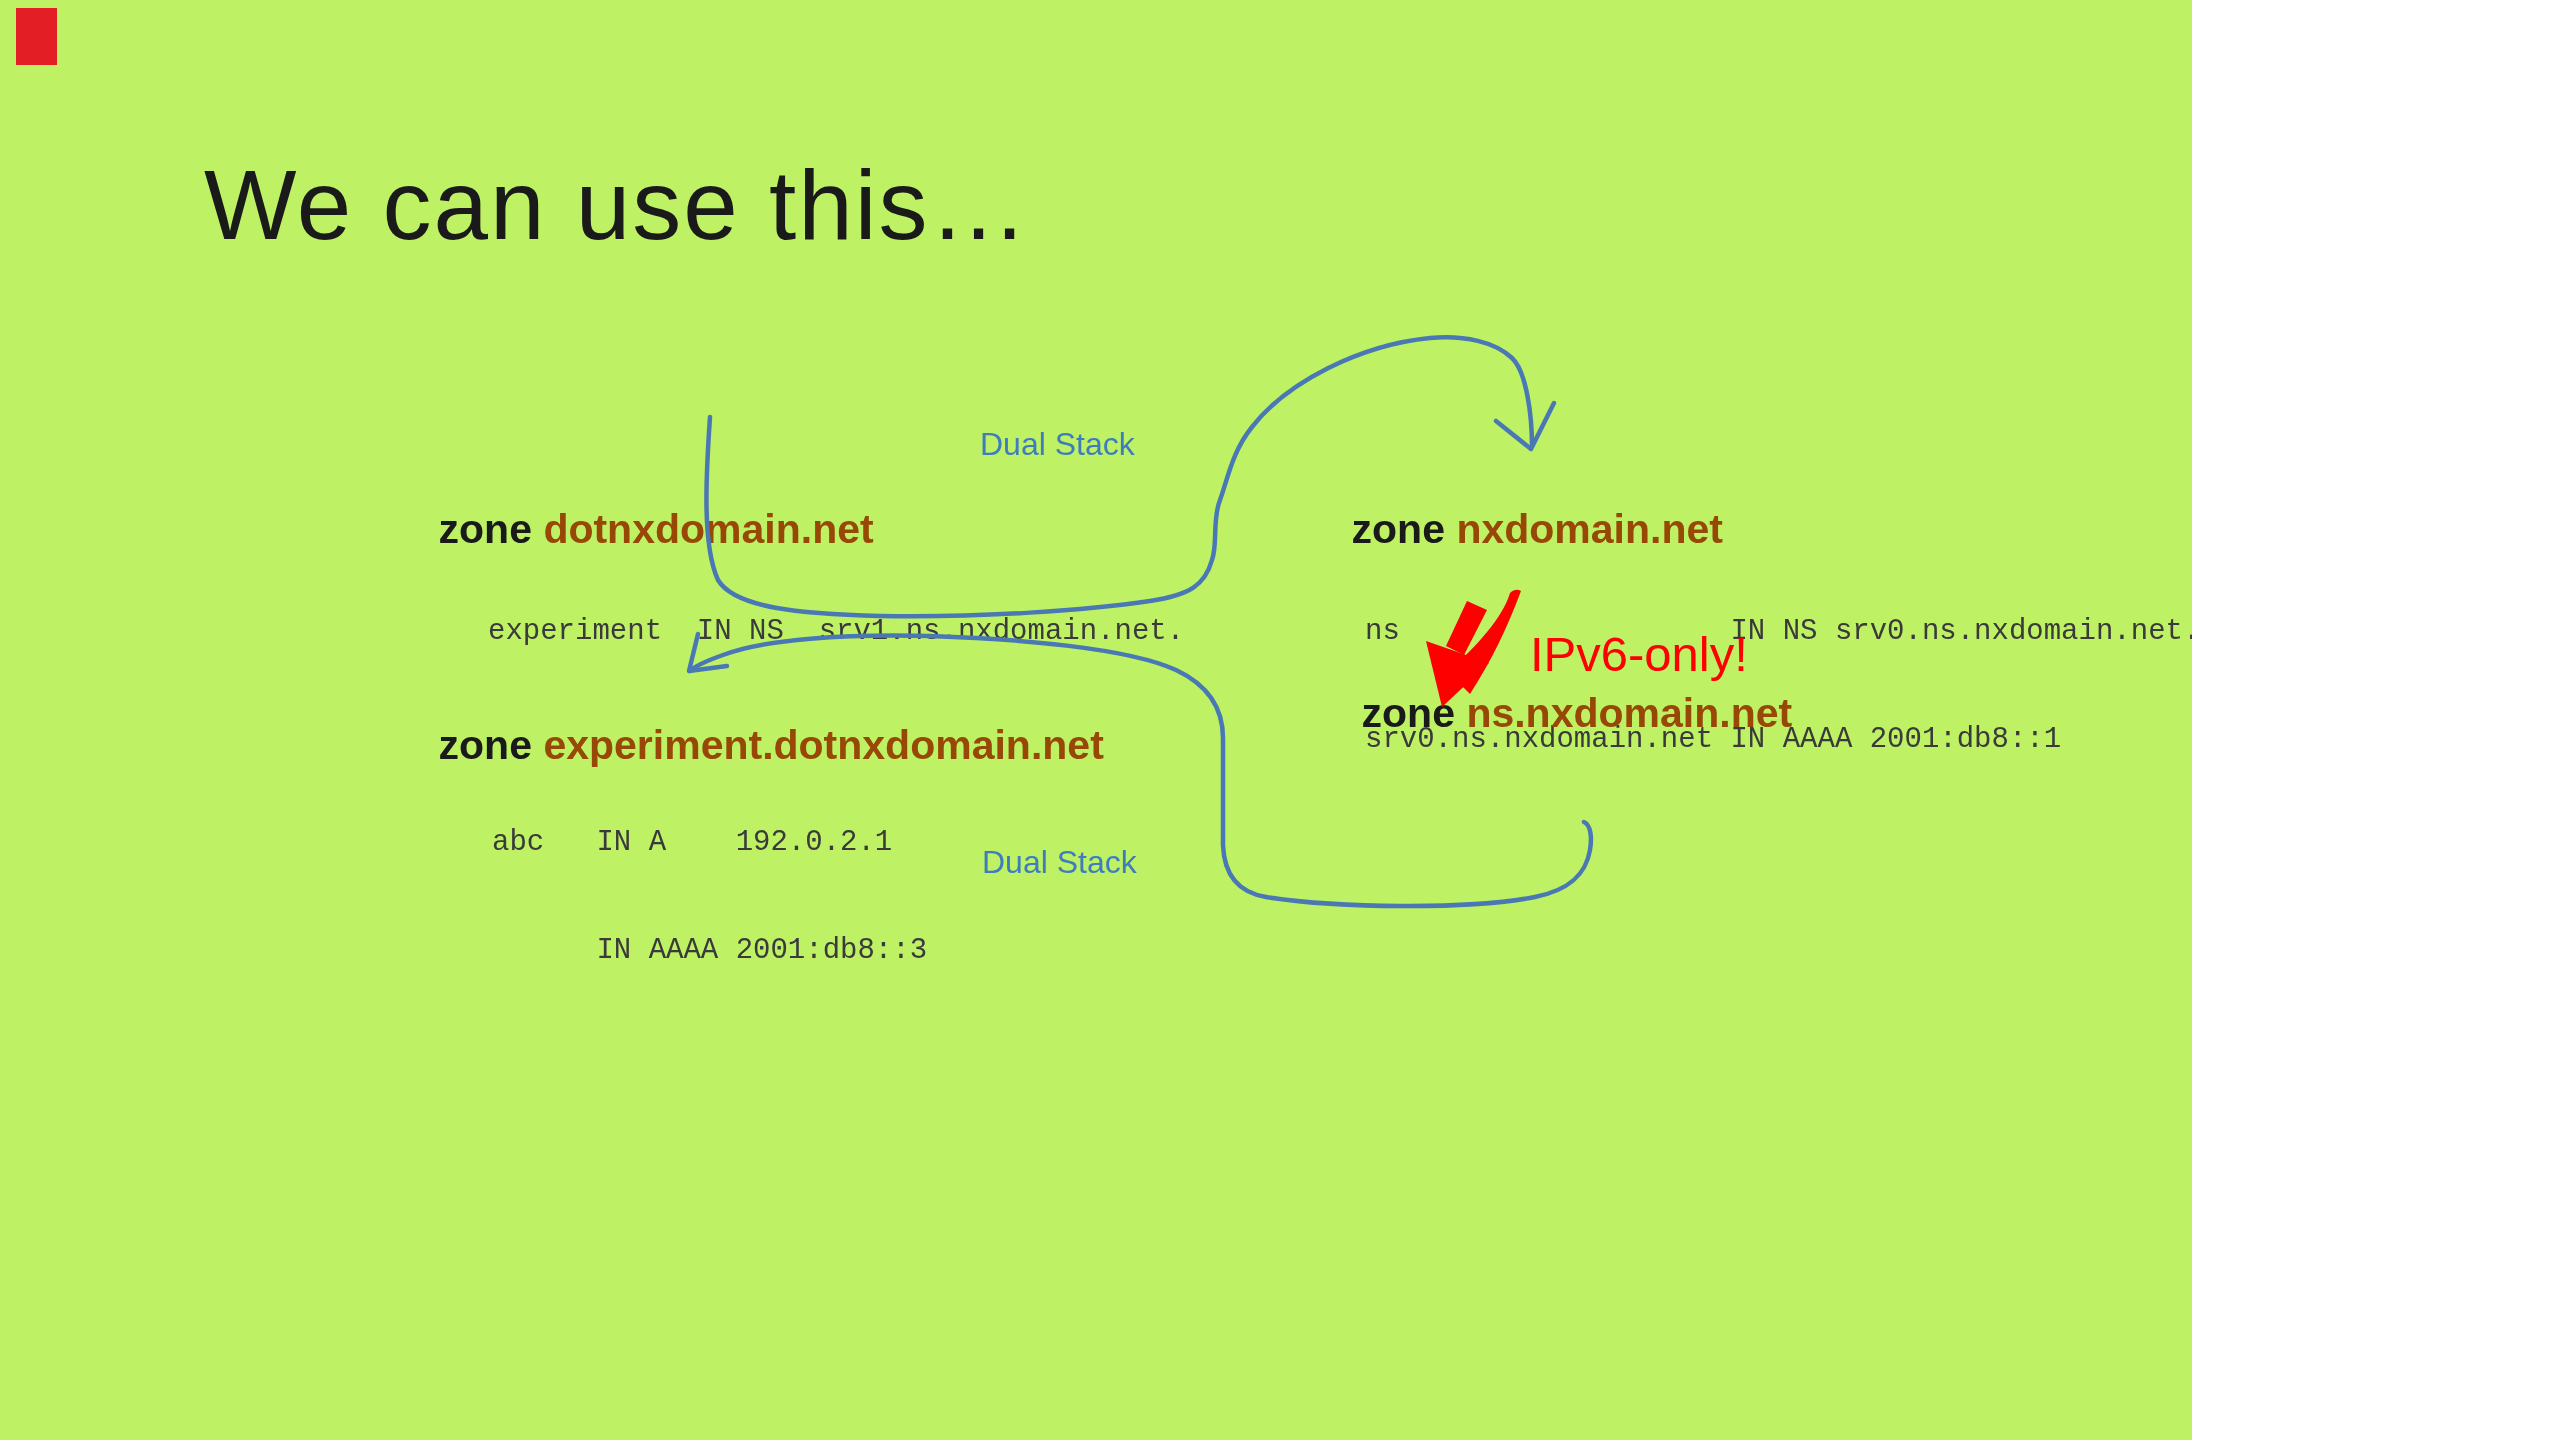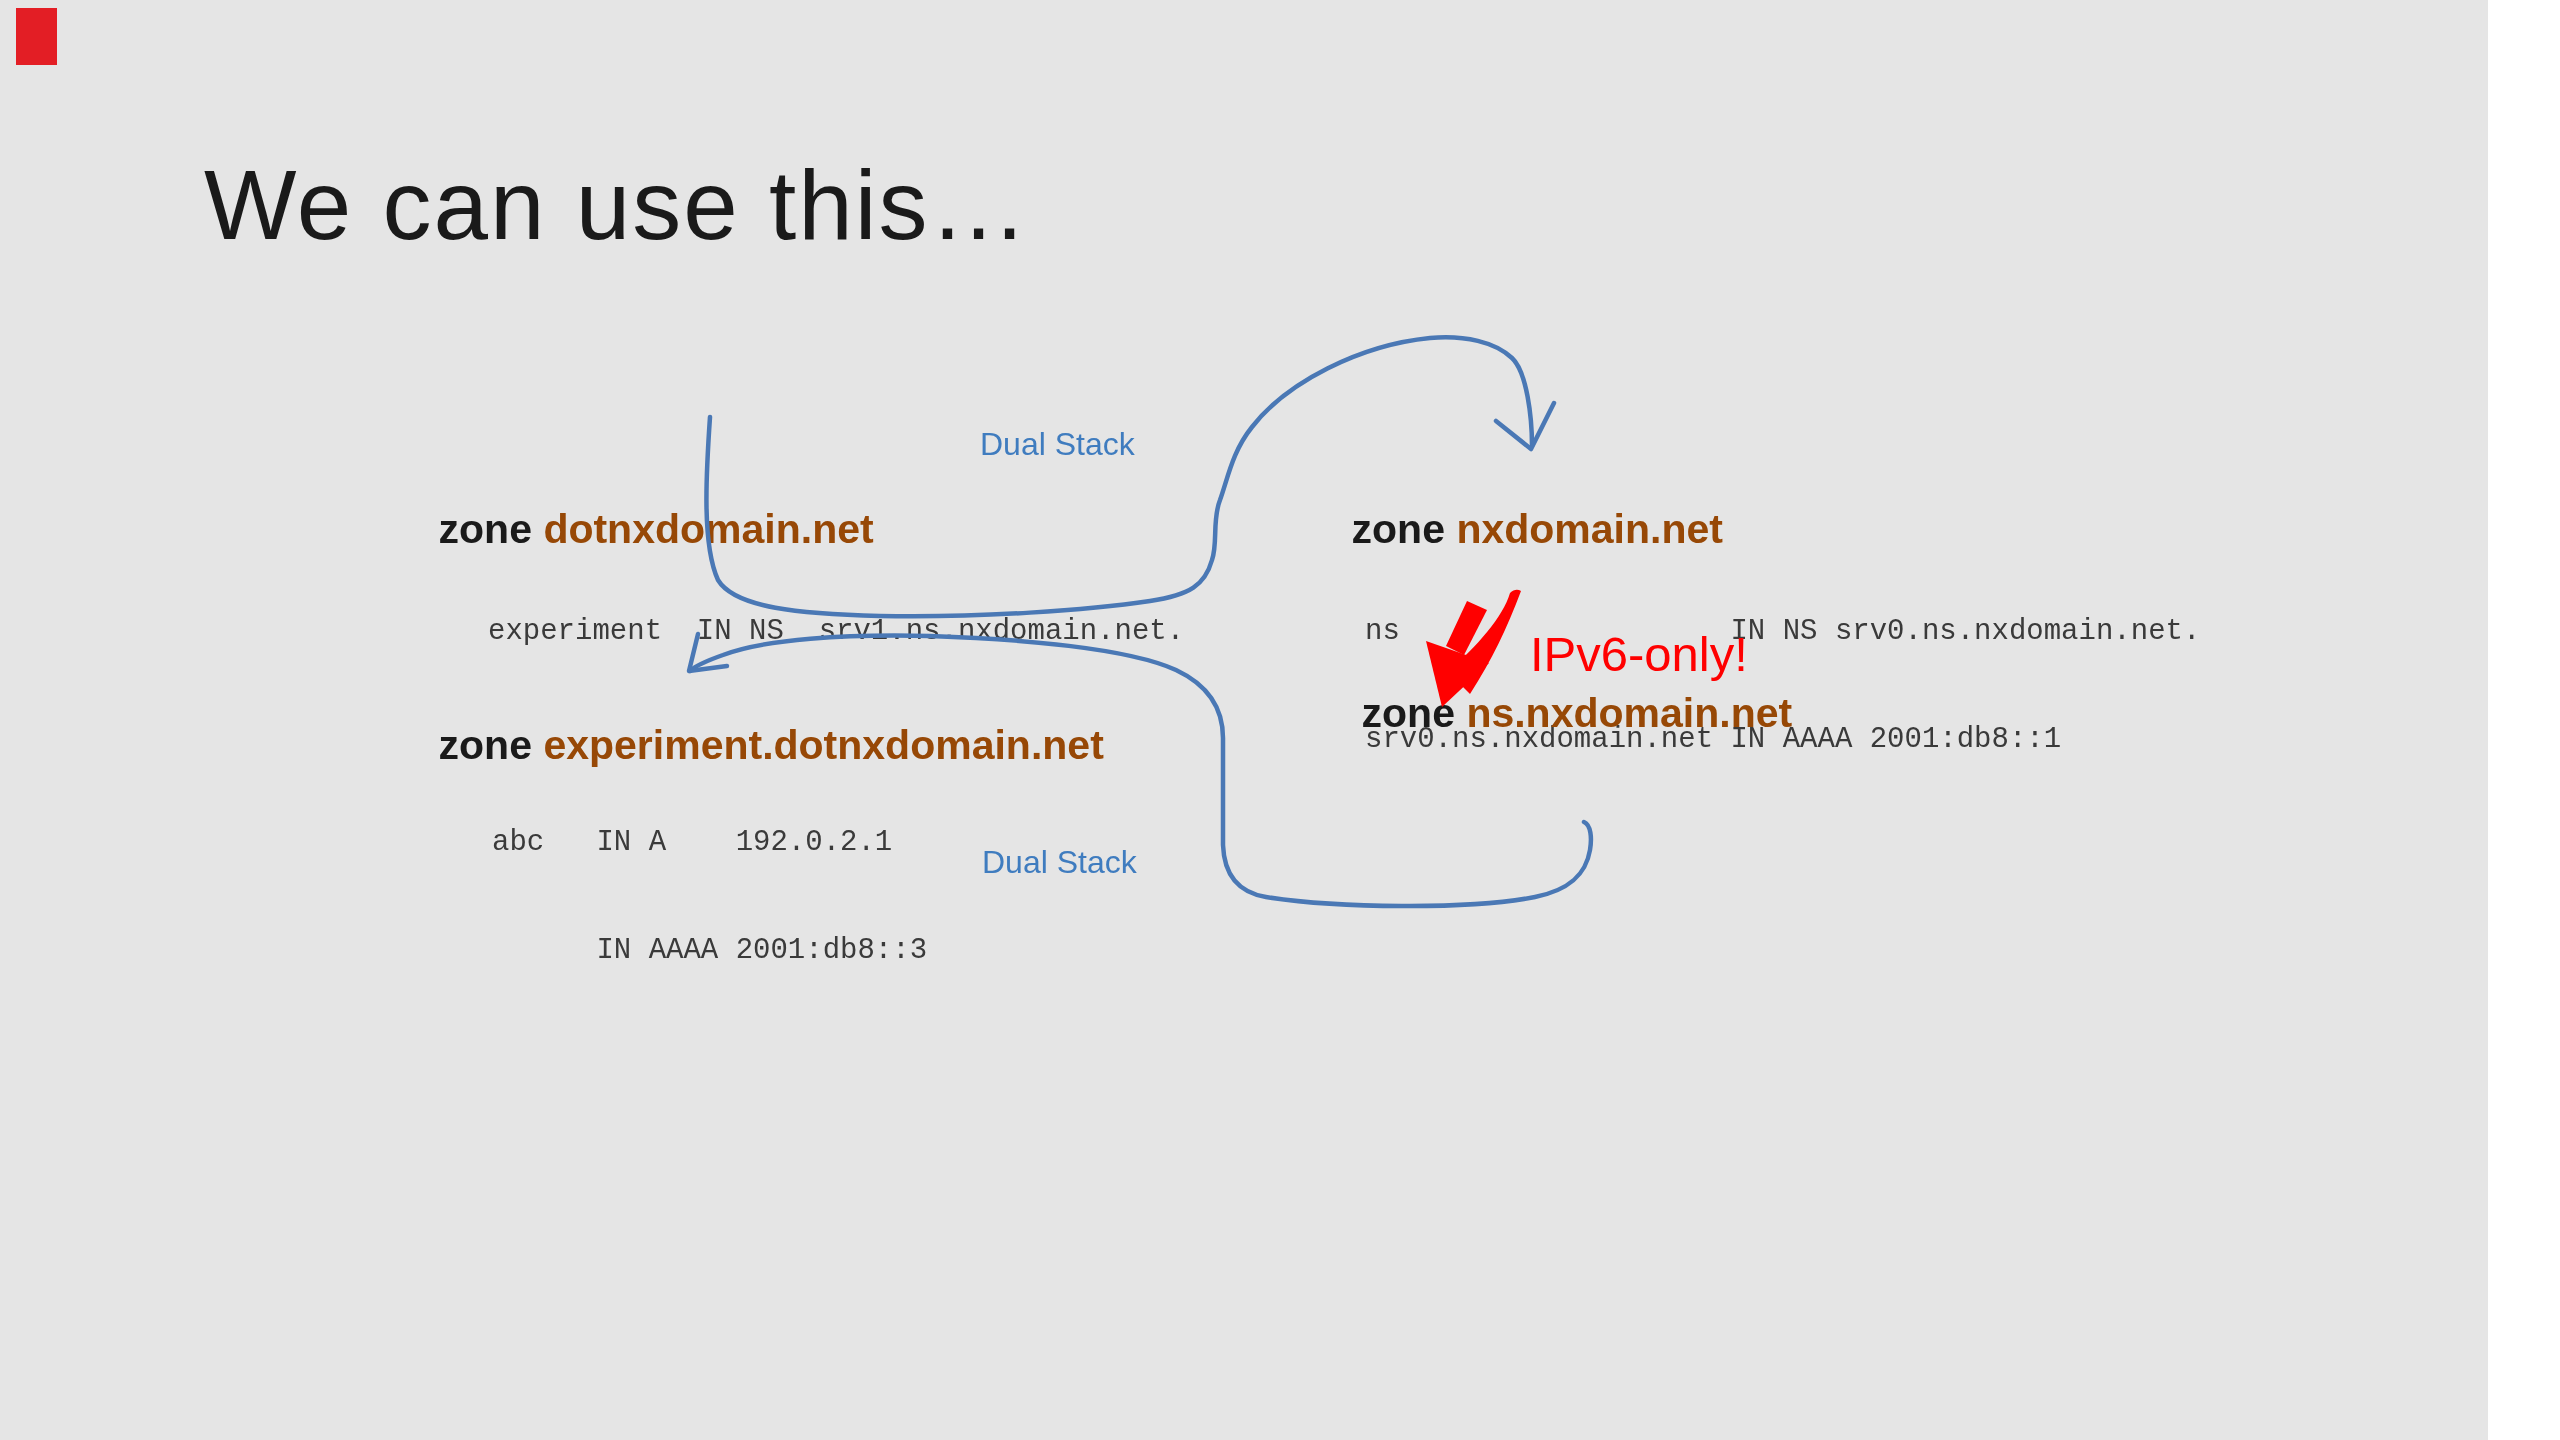--- a/index.html
+++ b/index.html
@@ -7,22 +7,22 @@
     --color-blue_text:#3F7CBF;
     --color-curve_blue:#4A78B5;
     --color-red:#FF0000;
     --color-marker_red:#E31E25;
     --color-title_black:#1A1A1A;
     --color-mono_gray:#3A3A3A;
   }
   html,body{margin:0;padding:0;background:#fff;}
   .slide{
     position:relative;
-    width:2488px;height:1440px;
-    background:#e5e5e5;
+    width:2192px;height:1440px;
+    background:#bef264;
     overflow:hidden;
     font-family:"Liberation Sans", sans-serif;
   }
   .abs{position:absolute;white-space:pre;}
   .slide-title{
     left:204px;top:152px;
     font-size:98px;font-weight:300;
     letter-spacing:2px;
     color:var(--color-title_black);
     line-height:1.1;

